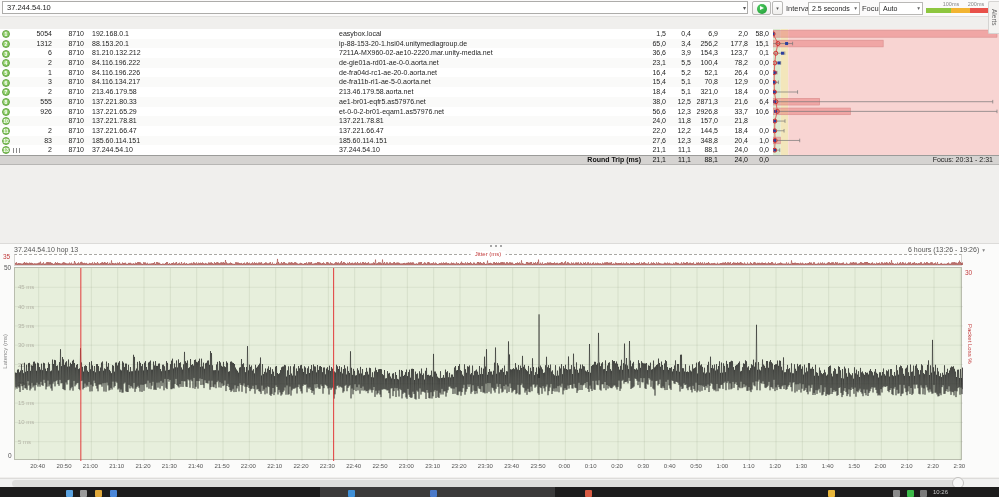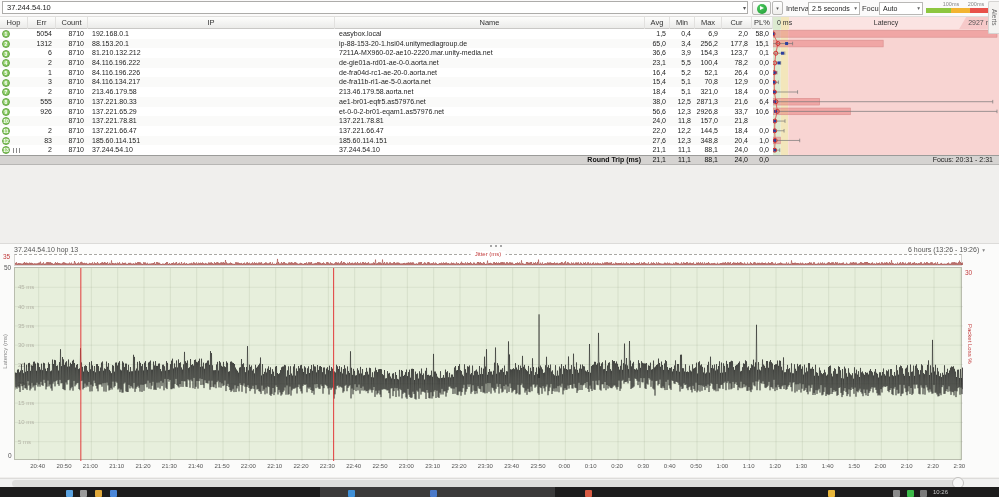--- a/index.html
+++ b/index.html
@@ -111,28 +111,20 @@
       <span class="lg-lbl" style="left:50px">200ms</span>
       <div class="lg-bar">
           <i class="lg-g" style="background: rgb(141, 198, 63);"></i>
           <i class="lg-y" style="background: rgb(242, 180, 49);"></i>
           <i class="lg-r" style="background: rgb(232, 81, 74);"></i>
         </div>
     </div>
     <div class="alerts-tab">Alerts</div>
   </div>
 
-  <div class="thead">
-    <span class="hc c-hop">Hop</span><span class="hc c-err">Err</span><span class="hc c-count">Count</span><span class="hc c-ip">IP</span><span class="hc c-name">Name</span><span class="hc c-avg">Avg</span><span class="hc c-min">Min</span><span class="hc c-max">Max</span><span class="hc c-cur">Cur</span><span class="hc c-pl">PL%</span>
-    <div class="ghead">
-      <span class="gh-left">0 ms</span>
-      <span class="gh-center">Latency</span>
-      <span class="gh-right">2927 ms</span>
-    </div>
-  </div>
 
   <div class="rows" id="rows">
       <div class="trow">
         <span class="cell c-hop ch"><span class="hopball">1</span></span>
         <span class="cell c-err r">5054</span>
         <span class="cell c-count r">8710</span>
         <span class="cell c-ip l">192.168.0.1</span>
         <span class="cell c-name l">easybox.local</span>
         <span class="cell c-avg r">1,5</span>
         <span class="cell c-min r">0,4</span>

